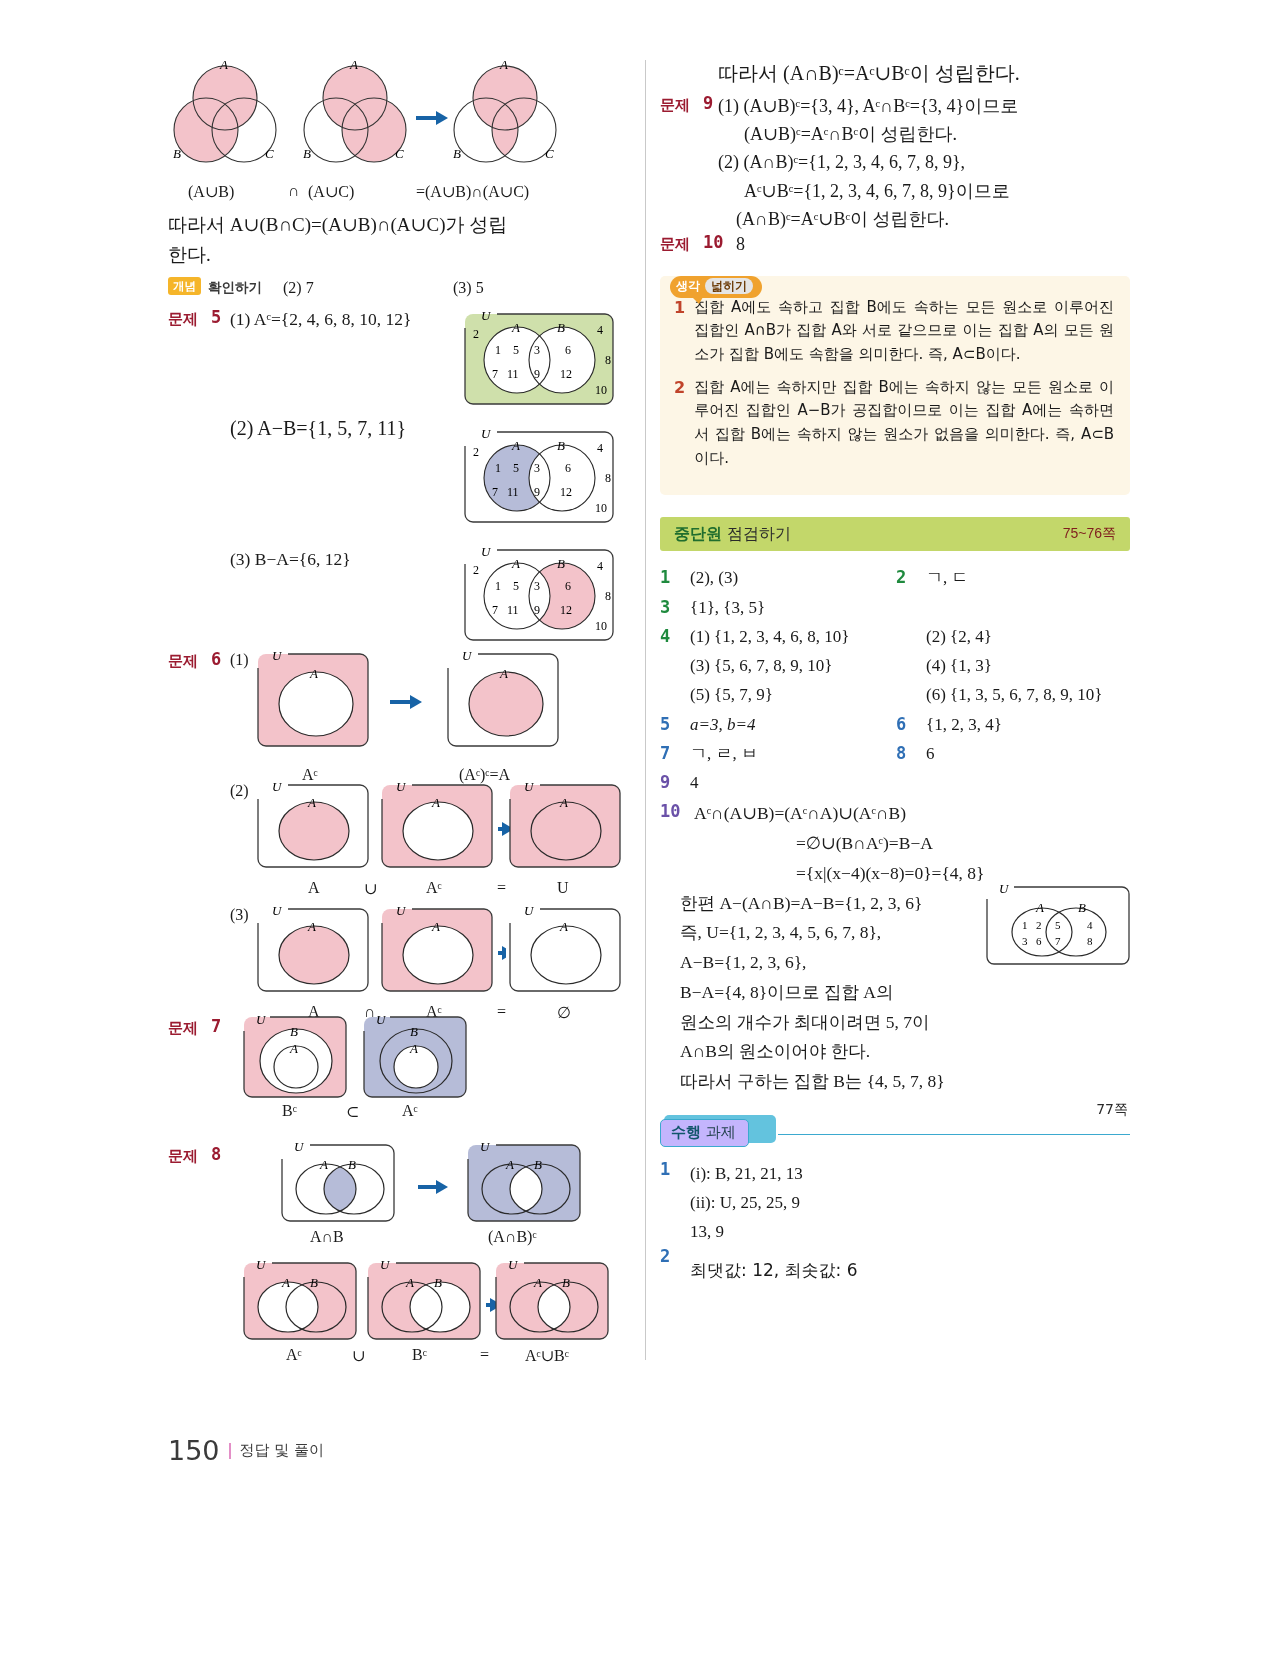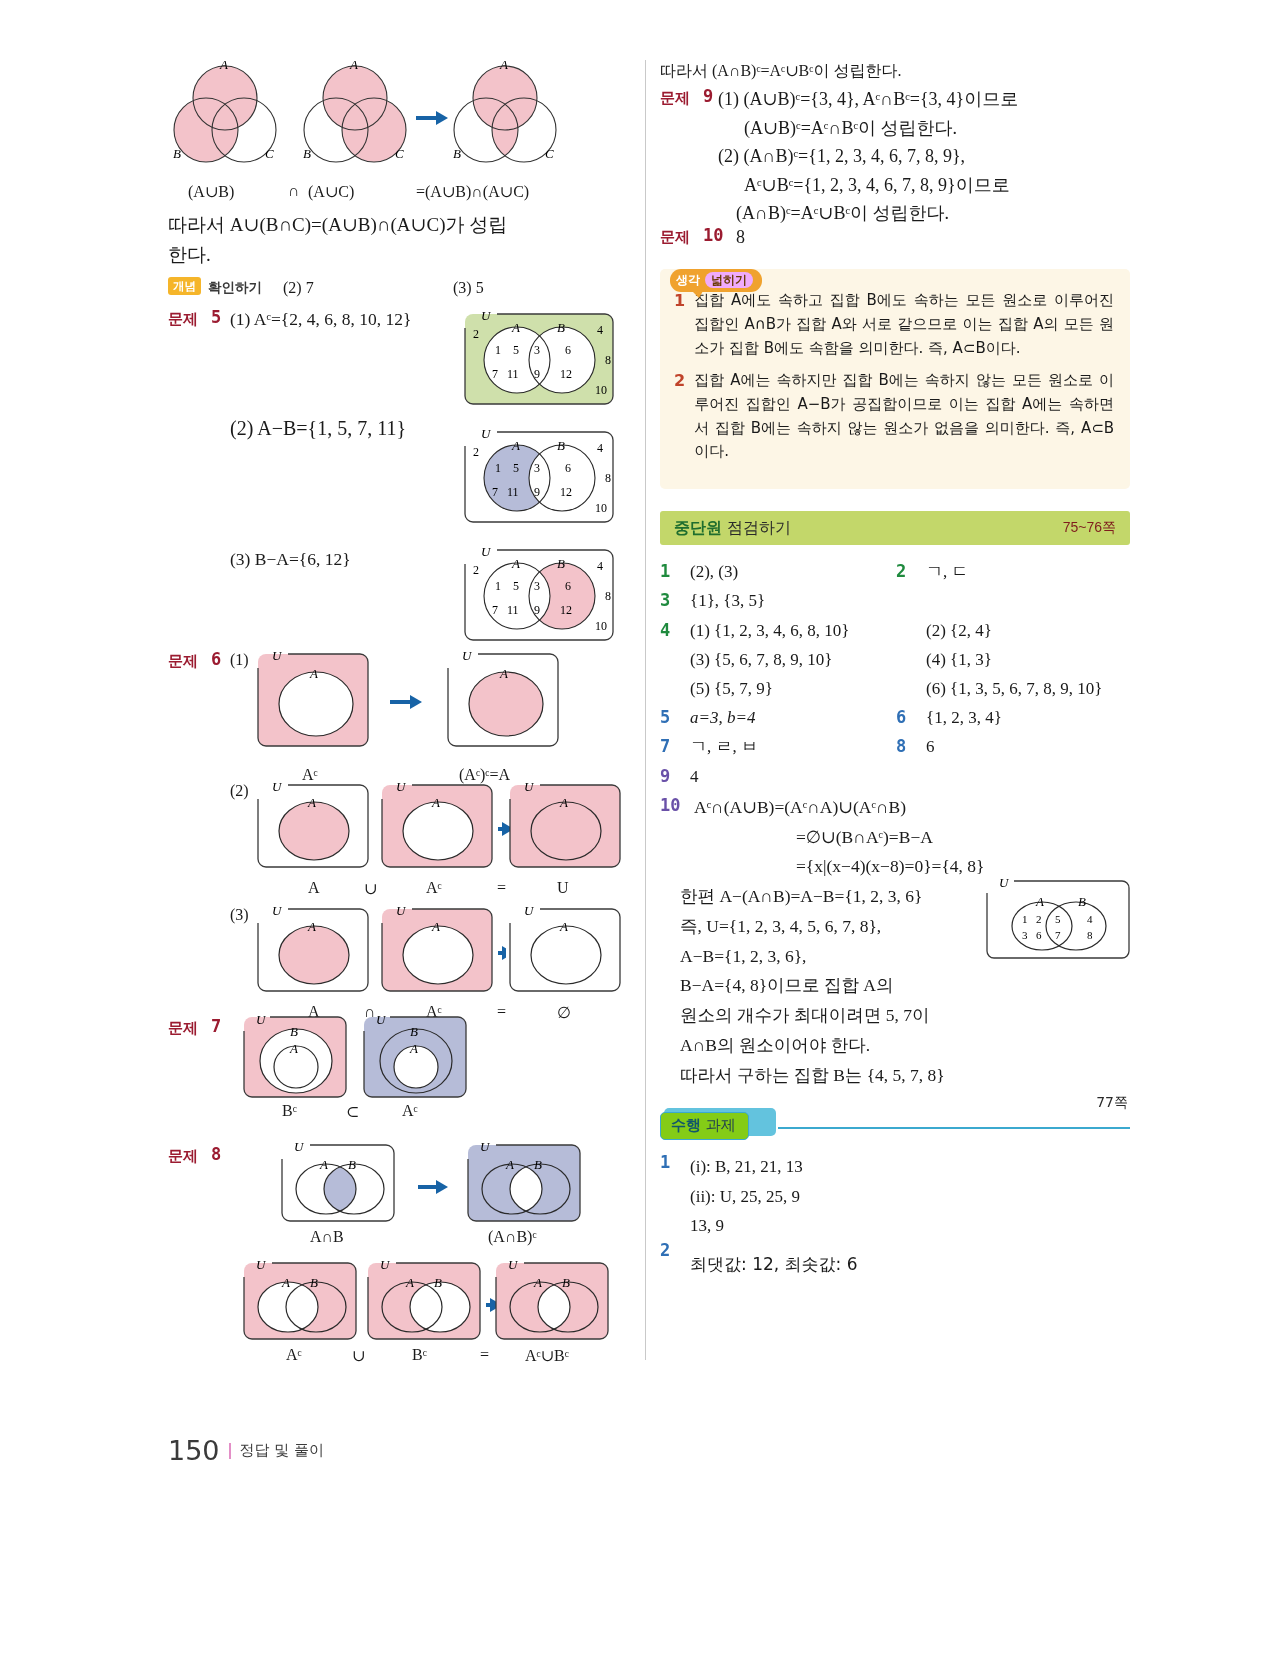--- a/index.html
+++ b/index.html
@@ -52,21 +52,21 @@
 
   
   .think-wrap { position:relative; margin-top:14px; }
   .think-tab {
     position:absolute; left:10px; top:0px; z-index:3;
     background:#f0a22e; border-radius:11px; padding:2.5px 9px 3px 6px;
     font-family:"DejaVu Sans",sans-serif; font-size:12px; white-space:nowrap;
   }
   .think-tab .t1 { color:#ffffff; font-weight:bold; }
   .think-tab .t2 { color:#6b3a06; font-weight:bold; margin-left:5px;
-      background:#f0abfc; border-radius:8px; padding:1px 6px; }
+      background:#e5e5e5; border-radius:8px; padding:1px 6px; }
   .think-tab:after{
     content:""; position:absolute; left:22px; bottom:-6px;
     border-left:7px solid transparent; border-right:4px solid transparent;
     border-top:7px solid #f0a22e;
   }
   .think-body {
     margin-top:12px; background:#fdf6e6; border-radius:5px;
     padding:20px 16px 16px 14px;
   }
   .think-item { display:flex; gap:9px; margin-bottom:9px; }
@@ -94,21 +94,21 @@
     font-size:17px; width:30px; flex:none;
   }
   .qn.g { color:#1f8a3e; }
   .qn.b { color:#2f6fb5; }
   .qn.p { color:#6a51a8; }
   .ans-txt { font-size:17px; }
 
   
   .sec-blue-wrap { margin-top:20px; position:relative; height:34px; }
   .sec-blue-tab {
-    position:absolute; left:0; top:2px; background:#84cc16;
+    position:absolute; left:0; top:2px; background:#c4b5fd;
     border:1.6px solid #3ba9cf; border-radius:5px;
     padding:3px 12px 4px 10px;
     font-family:"DejaVu Sans",sans-serif; font-size:15px; color:#23424e;
     z-index:2;
   }
   .sec-blue-tab b { color:#11566b; }
   .sec-blue-shadow{
     position:absolute; left:4px; top:-2px; width:112px; height:28px;
     background:#63c3de; border-radius:5px; z-index:1;
   }
@@ -691,21 +691,21 @@
           <span style="position:absolute;left:172px;top:-3px;font-size:16px;">Bᶜ</span>
           <span style="position:absolute;left:240px;top:-3px;font-size:16px;">=</span>
           <span style="position:absolute;left:285px;top:-3px;font-size:16px;">Aᶜ∪Bᶜ</span>
         </div>
       </div>
     </div>
   </div>
 
   <div class="col-right">
 
-    <div class="line" style="font-size:16px;">따라서 (A∩B)ᶜ=Aᶜ∪Bᶜ이 성립한다.</div>
+    <div class="line" style="margin-left:58px;font-size:20px;">따라서 (A∩B)ᶜ=Aᶜ∪Bᶜ이 성립한다.</div>
 
     <div style="position:relative;margin-top:2px;height:140px;">
       <span class="plabel" style="position:absolute;left:0;top:4px;">문제</span>
       <span class="pnum" style="position:absolute;left:40px;top:1px;">9</span>
       <div style="position:absolute;left:58px;top:0;width:415px;">
         <div class="line" style="font-size:18px;">(1) (A∪B)ᶜ={3, 4},  Aᶜ∩Bᶜ={3, 4}이므로</div>
         <div class="line" style="font-size:18px;margin-left:26px;">(A∪B)ᶜ=Aᶜ∩Bᶜ이 성립한다.</div>
         <div class="line" style="font-size:18px;">(2) (A∩B)ᶜ={1, 2, 3, 4, 6, 7, 8, 9},</div>
         <div class="line" style="font-size:18px;margin-left:26px;">Aᶜ∪Bᶜ={1, 2, 3, 4, 6, 7, 8, 9}이므로</div>
         <div class="line" style="font-size:18px;margin-left:18px;">(A∩B)ᶜ=Aᶜ∪Bᶜ이 성립한다.</div>

